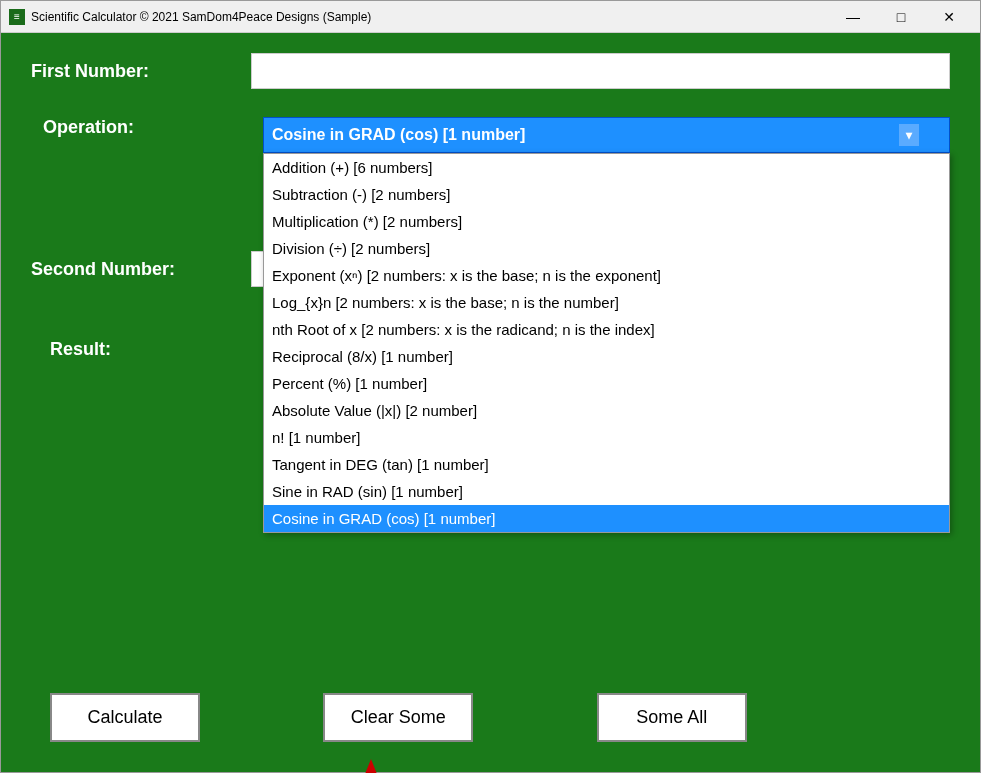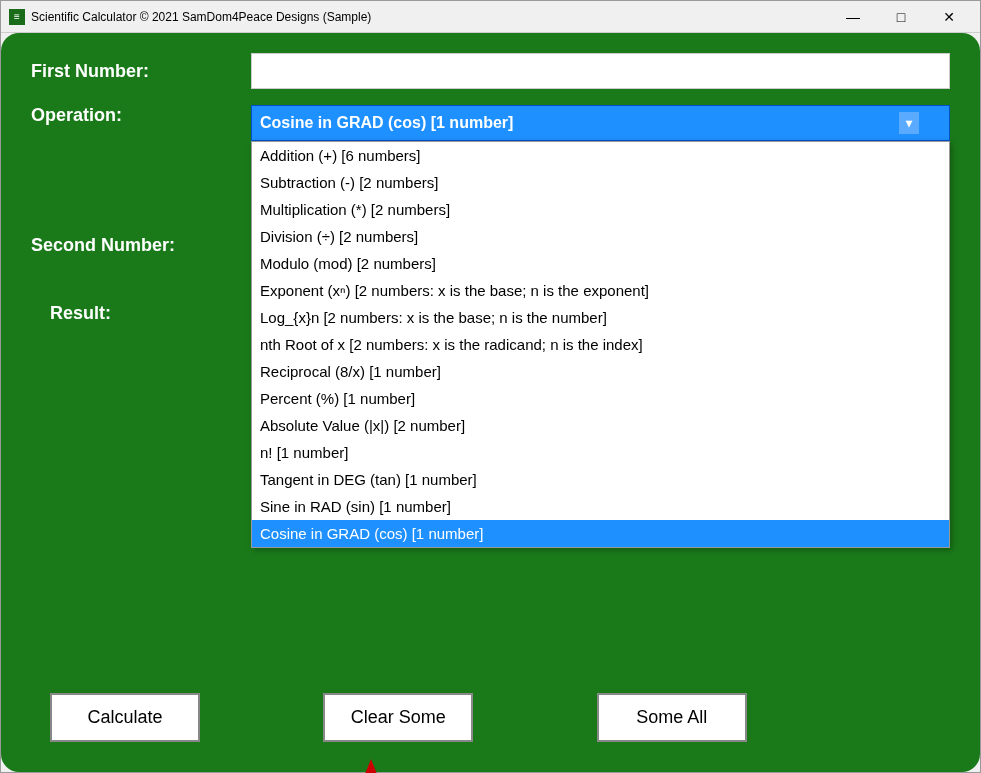--- a/index.html
+++ b/index.html
@@ -71,23 +71,22 @@
       align-items: center;
       justify-content: center;
     }
 
     .main-content {
       background: #1a7a1a;
       flex: 1;
       padding: 20px 30px;
       display: flex;
       flex-direction: column;
-      gap: 0;
+      gap: 12px;
       position: relative;
-      border-radius: 18px;
     }
 
     .field-row {
       display: flex;
       align-items: center;
       margin-bottom: 16px;
     }
 
     .field-label {
       color: white;
@@ -104,20 +103,21 @@
       border: 1px solid #ccc;
       padding: 4px 8px;
       font-size: 14px;
     }
 
     .operation-row {
       display: flex;
       align-items: flex-start;
       margin-bottom: 16px;
       position: relative;
+      margin-left: 12px;
     }
 
     .dropdown-container {
       flex: 1;
       position: relative;
     }
 
     .dropdown-selected {
       background: #1e90ff;
       color: white;
@@ -270,21 +270,20 @@
         <div class="dropdown-selected">
           <span>Cosine in GRAD (cos) [1 number]</span>
           <div class="dropdown-arrow">▾</div>
         </div>
         <div class="dropdown-list">
 
         <div class="dropdown-item">Addition (+) [6 numbers]</div>
             <div class="dropdown-item">Subtraction (-) [2 numbers]</div>
             <div class="dropdown-item">Multiplication (*) [2 numbers]</div>
             <div class="dropdown-item">Division (÷) [2 numbers]</div>
-            <div class="dropdown-item">Modulo (mod) [2 numbers]</div>
             <div class="dropdown-item">Exponent (xⁿ) [2 numbers: x is the base; n is the exponent]</div>
             <div class="dropdown-item">Log_{x}n [2 numbers: x is the base; n is the number]</div>
             <div class="dropdown-item">nth Root of x [2 numbers: x is the radicand; n is the index]</div>
             <div class="dropdown-item">Reciprocal (8/x) [1 number]</div>
             <div class="dropdown-item">Percent (%) [1 number]</div>
             <div class="dropdown-item">Absolute Value (|x|) [2 number]</div>
             <div class="dropdown-item">n! [1 number]</div>
             <div class="dropdown-item">Tangent in DEG (tan) [1 number]</div>
             <div class="dropdown-item">Sine in RAD (sin) [1 number]</div>
             <div class="dropdown-item selected">Cosine in GRAD (cos) [1 number]</div>

